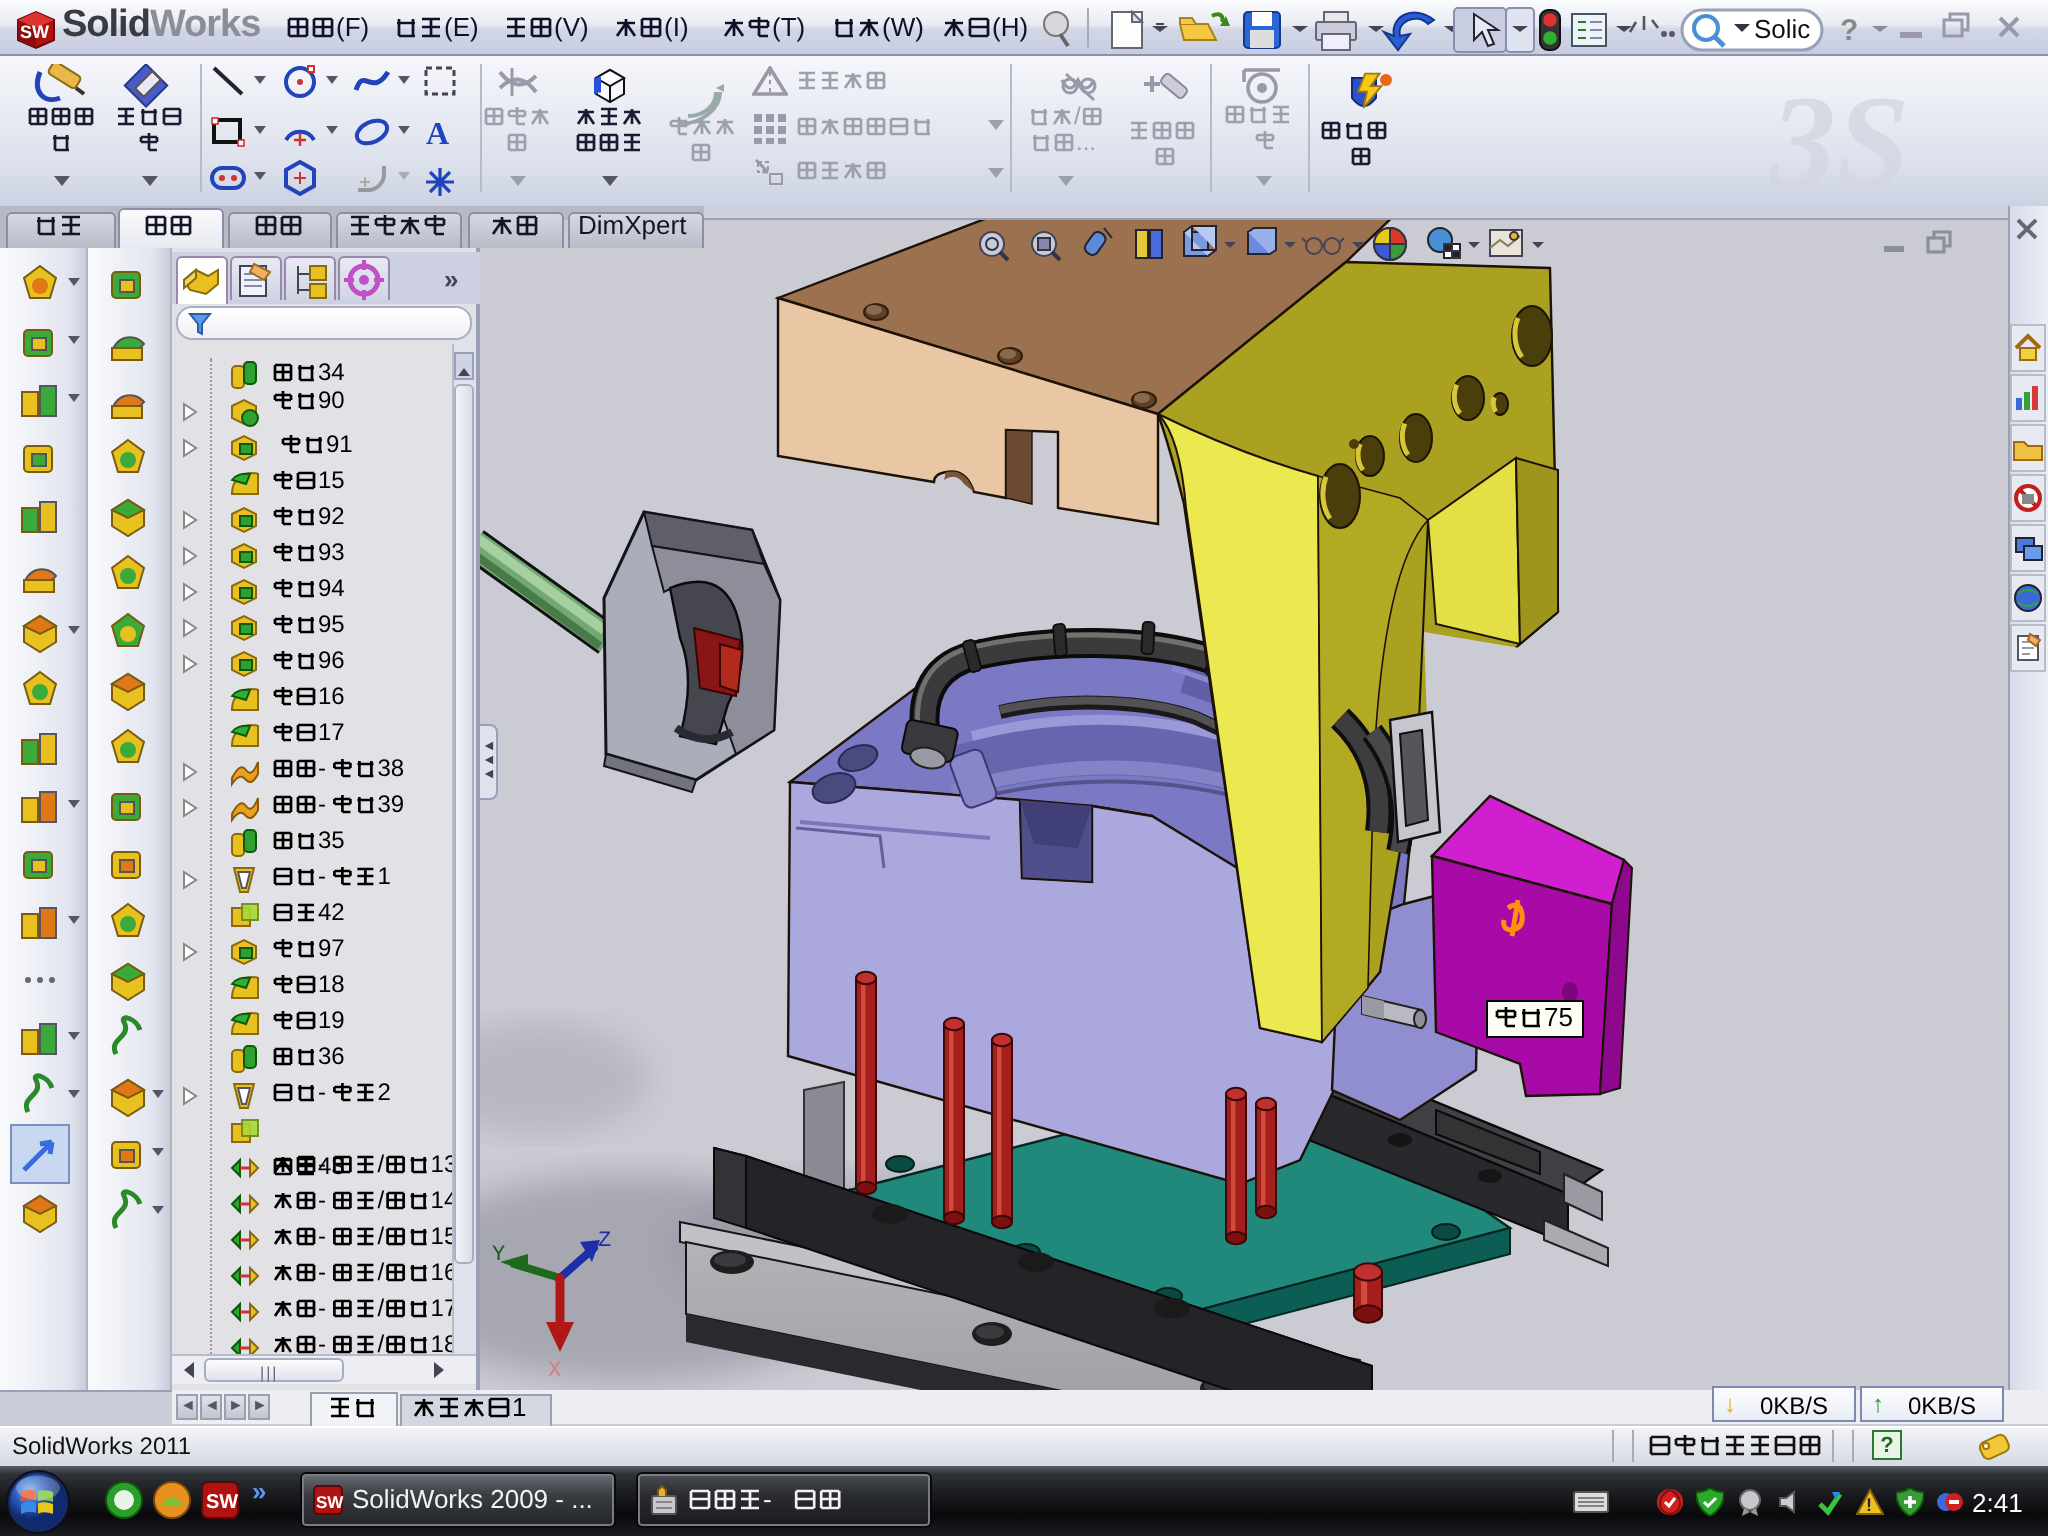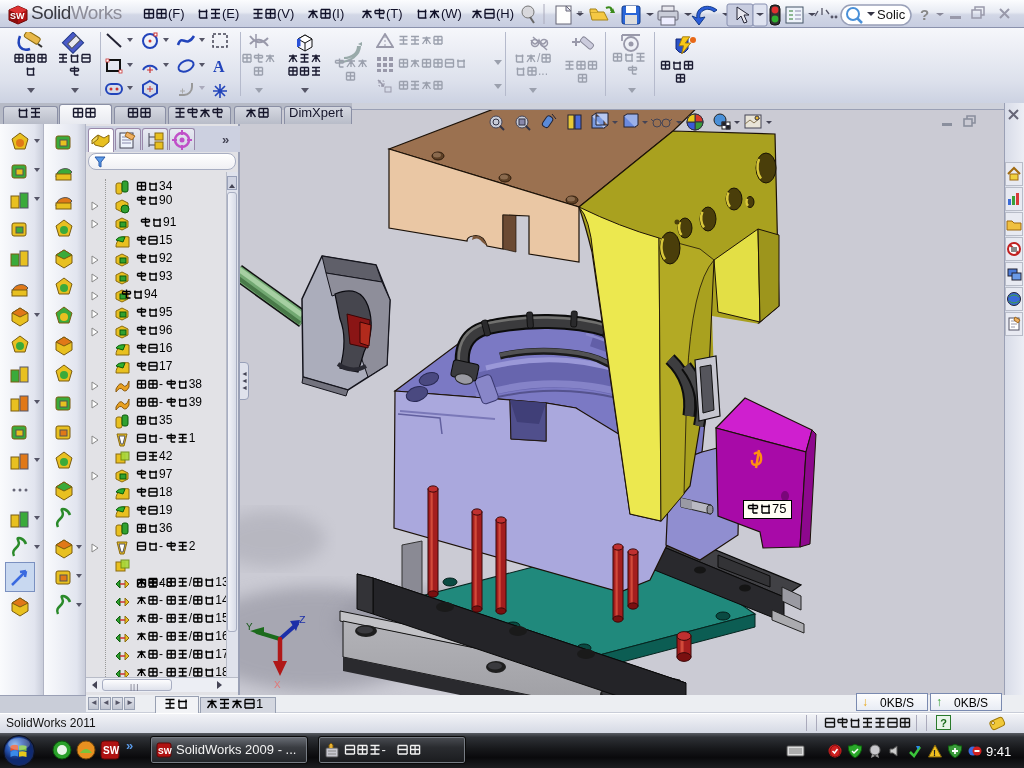--- a/index.html
+++ b/index.html
@@ -5,21 +5,21 @@
 .abs{position:absolute}
 </style></head><body>
 
 <div class="abs" style="left:0;top:0;width:1024px;height:28px;background:linear-gradient(#fbfcfe 0%,#e8ebf3 45%,#d2d7e6 55%,#c7cde0 100%);border-bottom:1px solid #8b92ad">
 <svg class="abs" style="left:6px;top:3px" width="24" height="23">
 <polygon points="3,7 12,3 21,7 21,17 12,21 3,17" fill="#b01212" stroke="#6a0808"></polygon>
 <polygon points="3,7 12,11 12,21 3,17" fill="#8c0d0d"></polygon>
 <polygon points="12,3 21,7 12,11 3,7" fill="#d33"></polygon>
 <text x="4" y="16" font-size="9" font-weight="bold" fill="#fff" font-family="Liberation Sans">SW</text>
     </svg>
-<div class="abs" style="left:31px;top:2px;font-size:19px;font-weight:normal;color:#3a3a42;letter-spacing:-0.5px">Solid<span style="color:#8d8d99">Works</span></div>
+<div class="abs" style="left:31px;top:2px;font-size:19px;font-weight:bold;color:#3a3a42;letter-spacing:-0.5px">Solid<span style="color:#8d8d99">Works</span></div>
 <div class="abs" style="left:128px;top:0;width:5px;height:28px;background:linear-gradient(90deg,#aab;#778)"></div>
 <div style="position:absolute;left:143px;top:8px;">
       <svg width="47" height="14" style="overflow:visible;display:block">
         <path d="M1.5 1.5L10.5 1.5M1.5 10.0L10.5 10.0M1.5 1.5L1.5 10.0M10.5 1.5L10.5 10.0M6.0 1.5L6.0 10.0M1.5 5.5L10.5 5.5" stroke="#101028" stroke-width="1.35" fill="none"></path>
         <path d="M14.0 1.5L23.0 1.5M14.0 10.0L23.0 10.0M14.0 1.5L14.0 10.0M23.0 1.5L23.0 10.0M18.5 1.5L18.5 10.0M14.0 5.5L23.0 5.5" stroke="#101028" stroke-width="1.35" fill="none"></path>
         <text x="25.0" y="10" font-family="Liberation Sans" font-size="13px" font-weight="normal" fill="#101028">(F)</text>
       </svg>
     </div>
 
 <div style="position:absolute;left:197px;top:8px;">
@@ -129,20 +129,21 @@
 <path d="M426 11 l4 3 4-3" fill="#889"></path>
 <rect x="440" y="14" width="11" height="3" fill="#99a"></rect>
 <g stroke="#99a" fill="none" stroke-width="1.5">
       <rect x="462" y="8" width="9" height="8"></rect>
       <path d="M465 8 v-3 h9 v8 h-3"></path>
     </g>
 <path d="M490 7 l9 9 M499 7 l-9 9" stroke="#99a" stroke-width="2"></path>
 </svg>
 <div class="abs" style="left:0;top:28px;width:1024px;height:75px;background:linear-gradient(#f6f7fb,#dde1ec 70%,#ccd2e2)"></div>
 <div class="abs" style="left:0;top:0;width:1024px;height:103px;pointer-events:none">
+<div class="abs" style="left:885px;top:34px;font-size:66px;font-weight:bold;font-style:italic;color:#d3d7e2;opacity:0.8;font-family:'Liberation Serif',serif">3S</div>
 <div class="abs" style="left:14px;top:32px"><svg width="34" height="22">
         <path d="M6 4 C2 14 8 20 16 17" stroke="#2244bb" stroke-width="2.5" fill="none"></path>
         <rect x="10" y="2" width="16" height="7" rx="2" transform="rotate(32 18 6)" fill="#e8b84a" stroke="#8a6a10"></rect>
         <path d="M24 12 l4 3" stroke="#333" stroke-width="2"></path>
       </svg></div>
     <div class="abs" style="left:31px;top:53px;transform:translateX(-50%)">
       <svg width="35" height="13" style="overflow:visible;display:block">
         <path d="M1.5 1.5L9.5 1.5M1.5 9.0L9.5 9.0M1.5 1.5L1.5 9.0M9.5 1.5L9.5 9.0M5.5 1.5L5.5 9.0M1.5 5.0L9.5 5.0" stroke="#1a1a30" stroke-width="1.35" fill="none"></path>
         <path d="M13.0 1.5L21.0 1.5M13.0 9.0L21.0 9.0M13.0 1.5L13.0 9.0M21.0 1.5L21.0 9.0M17.0 1.5L17.0 9.0M13.0 5.0L21.0 5.0" stroke="#1a1a30" stroke-width="1.35" fill="none"></path>
         <path d="M24.5 1.5L32.5 1.5M24.5 9.0L32.5 9.0M24.5 1.5L24.5 9.0M32.5 1.5L32.5 9.0M28.5 1.5L28.5 9.0M24.5 5.0L32.5 5.0" stroke="#1a1a30" stroke-width="1.35" fill="none"></path>
@@ -966,21 +967,21 @@
     </svg>
   </div>
 
 <svg class="abs" style="left:91px;top:291px" width="8" height="10">
     <polygon points="1,1 7,5 1,9" fill="#fff" stroke="#888"></polygon>
   </svg>
 <div class="abs" style="left:114px;top:288px"><svg width="17" height="16">
       <polygon points="2,5 8,2 14,5 14,11 8,14 2,11" fill="#e8c020" stroke="#8a6a10"></polygon>
       <rect x="6" y="6" width="6" height="5" fill="#30a030" stroke="#0a5a0a"></rect>
     </svg></div>
-<div style="position:absolute;left:121px;top:289px;">
+<div style="position:absolute;left:136px;top:289px;">
     <svg width="37" height="13" style="overflow:visible;display:block">
       <path d="M5.5 0.5L5.5 9.0M1.5 2.5L9.5 2.5M1.5 5.0L9.5 5.0M1.5 2.5L1.5 5.0M9.5 2.5L9.5 5.0M5.5 9.0L9.5 9.0" stroke="#000" stroke-width="1.35" fill="none"></path>
       <path d="M14.0 1.5L14.0 9.0M20.0 1.5L20.0 9.0M13.0 3.0L21.0 3.0M14.0 9.0L21.0 9.0" stroke="#000" stroke-width="1.35" fill="none"></path>
       <text x="23.0" y="9" font-family="Liberation Sans" font-size="12px" font-weight="normal" fill="#000">94</text>
     </svg>
   </div>
 
 <svg class="abs" style="left:91px;top:309px" width="8" height="10">
     <polygon points="1,1 7,5 1,9" fill="#fff" stroke="#888"></polygon>
   </svg>
@@ -1507,12 +1508,12 @@
   </svg>
 <svg class="abs" style="left:948px;top:744px" width="14" height="14">
     <path d="M7 0 q4 2.5 7 2 q0 8 -7 12 q-7 -4 -7 -12 q3 0.5 7 -2" fill="#3a9a3a" stroke="#0a5a0a"></path>
     <path d="M7 4 v6 M4 7 h6" stroke="#fff" stroke-width="1.8"></path>
   </svg>
 <svg class="abs" style="left:968px;top:744px" width="14" height="14">
     <circle cx="5" cy="7" r="4.5" fill="#3a6ae0"></circle>
     <circle cx="9" cy="7" r="4.5" fill="#d02020"></circle>
     <rect x="6.5" y="6" width="5" height="2" fill="#fff"></rect>
   </svg>
-<div class="abs" style="left:986px;top:744px;font-size:13px;color:#fff">9:41</div>
+<div class="abs" style="left:986px;top:744px;font-size:13px;color:#fff">2:41</div>
 </body></html>

